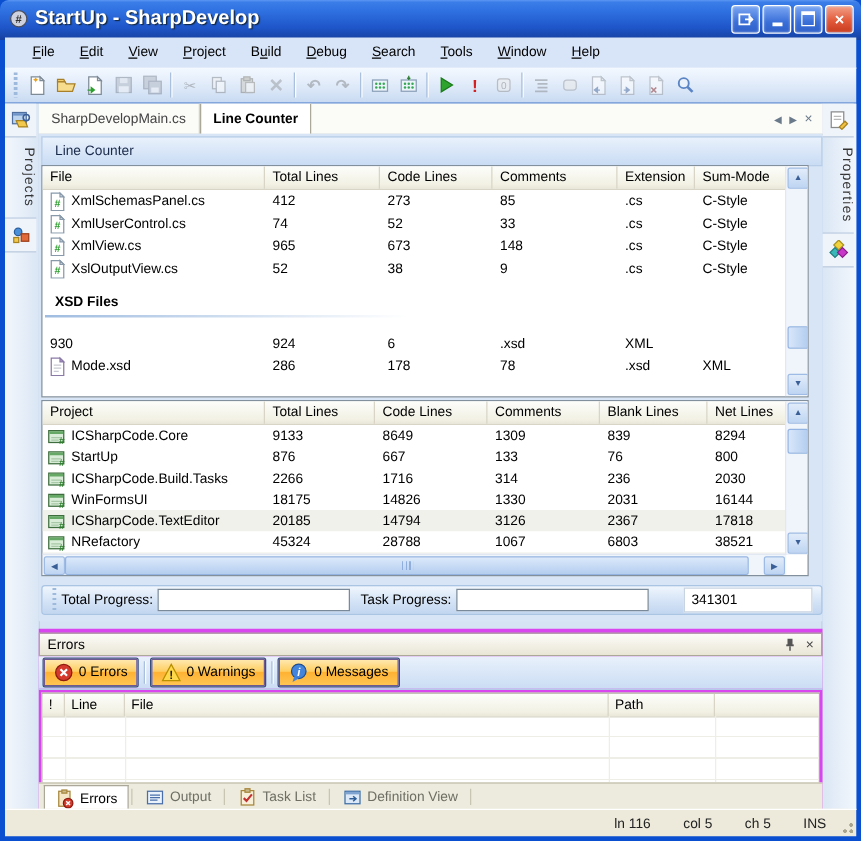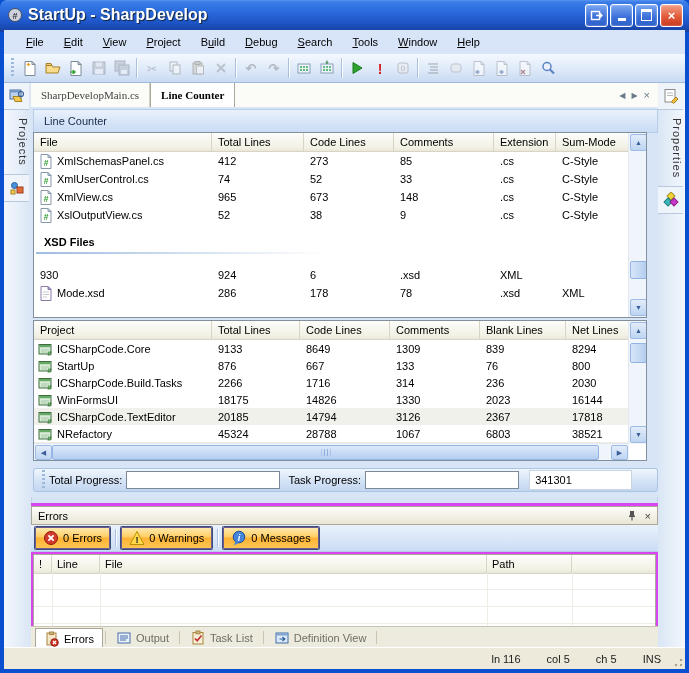--- a/index.html
+++ b/index.html
@@ -42,21 +42,21 @@
   .dock.left{left:0;border-right:1px solid #C2D2E8;}
   .dock.right{right:0;background:linear-gradient(270deg,#F3F7FC,#DAE6F5);border-left:1px solid #C2D2E8;}
   .dock-tab-icon{width:25px;height:26px;display:flex;align-items:center;justify-content:center;
     border-bottom:1px solid #B8C8DE;background:#EFF4FB;}
   .dock-label{writing-mode:vertical-rl;padding:8px 0;color:#333;letter-spacing:1px;
     display:block;text-align:center;width:25px;border-bottom:1px solid #B8C8DE;}
   .center{position:absolute;left:27px;right:27px;top:0;bottom:0;}
   
   .tabstrip{position:absolute;left:0;top:0;right:0;height:24px;background:#FBFBF8;
     border-bottom:1px solid #C8C8BC;display:flex;align-items:stretch;}
-  .doctab{display:flex;align-items:center;padding:0 10px;color:#444;border-right:1px solid #D2D2C6;font-family:Liberation Serif, serif;}
+  .doctab{display:flex;align-items:center;padding:0 10px;color:#444;border-right:1px solid #D2D2C6;}
   .doctab.active{font-weight:bold;color:#000;background:#fff;border-left:1px solid #ACA899;border-right:1px solid #ACA899;}
   .tabnav{margin-left:auto;display:flex;align-items:center;gap:6px;padding-right:8px;color:#6A7A8A;font-size:8px;}
   .tabnav span{cursor:default;}
   .tabnav .x{font-size:11px;}
   
   .pad{position:absolute;left:0;right:0;top:24px;height:390px;background:#D7E5F7;}
   .pad-header{position:absolute;left:2px;right:0;top:2px;height:22px;
     background:linear-gradient(180deg,#E9F1FC 0%,#C9DCF4 100%);
     border:1px solid #B8CDE8;display:flex;align-items:center;padding-left:10px;color:#1A2A4A;}
   
@@ -93,21 +93,21 @@
   .hsb-grip{position:absolute;left:50%;top:3px;width:9px;height:7px;transform:translateX(-50%);
     background:repeating-linear-gradient(90deg,#8FAEDC 0 1px,transparent 1px 3px);}
   
   .progress-strip{position:absolute;left:2px;right:0;top:361px;height:24px;border-radius:3px;
     background:linear-gradient(180deg,#F0F6FD 0%,#D4E3F6 55%,#C2D6F0 100%);
     border:1px solid #AAC4E4;display:flex;align-items:center;padding-left:4px;box-sizing:border-box;}
   .pbar{width:150px;height:14px;background:#fff;border:1px solid #7A8A9A;margin:0 8px 0 4px;padding:1px;box-sizing:content-box;}
   .pbar-fill{height:100%;
     background:repeating-linear-gradient(90deg,#3FC03F 0 7px,#fff 7px 9px),linear-gradient(180deg,#BFEFBF,#2FA52F);
     background-blend-mode:multiply;}
-  .pval{width:96px;height:18px;background:#fff;border:1px solid #C8D4E2;display:flex;align-items:center;padding-left:5px;margin-left:2px;}
+  .pval{width:96px;height:18px;background:#fff;border:1px solid #C8D4E2;display:flex;align-items:center;padding-left:5px;margin-left:20px;}
   
   .errors{position:absolute;left:0;right:0;top:420px;bottom:0;background:#d946ef;}
   .err-title{position:absolute;left:0;right:0;top:3px;height:19px;
     background:linear-gradient(180deg,#FDFCF8,#E9E6D6);border:1px solid #ACA899;
     display:flex;align-items:center;padding:0 6px;box-sizing:border-box;}
   .err-title .lbl{flex:1;}
   .err-title .glyph{color:#444;margin-left:8px;font-size:11px;}
   .err-toolbar{position:absolute;left:0;right:0;top:22px;height:26px;
     background:linear-gradient(180deg,#E9F1FC 0%,#CBDDF4 100%);border-bottom:1px solid #B6CBE8;
     display:flex;align-items:center;padding-left:3px;}
@@ -601,21 +601,21 @@
                     <line x1="3" y1="11" x2="9" y2="11"></line>
                   </g>
                   <text x="11.5" y="14.5" font-size="8" font-weight="bold" text-anchor="middle" fill="#2E7E2E">#</text>
                 </svg>
               </span>
               <span>WinFormsUI</span>
             </span>
             <span class="c">18175</span>
             <span class="c">14826</span>
             <span class="c">1330</span>
-            <span class="c">2023</span>
+            <span class="c">2031</span>
             <span class="c">16144</span>
           </div>
           <div class="lrow hl">
             <span class="c first">
               <span>
                 <svg width="16" height="16" viewBox="0 0 16 16">
                   <rect x="1" y="3.5" width="12" height="9.5" fill="#D8ECD8" stroke="#3E6E3E"></rect>
                   <rect x="1.5" y="4" width="11" height="2.2" fill="#66A866"></rect>
                   <g stroke="#A8C8A8">
                     <line x1="3" y1="9" x2="11" y2="9"></line>

